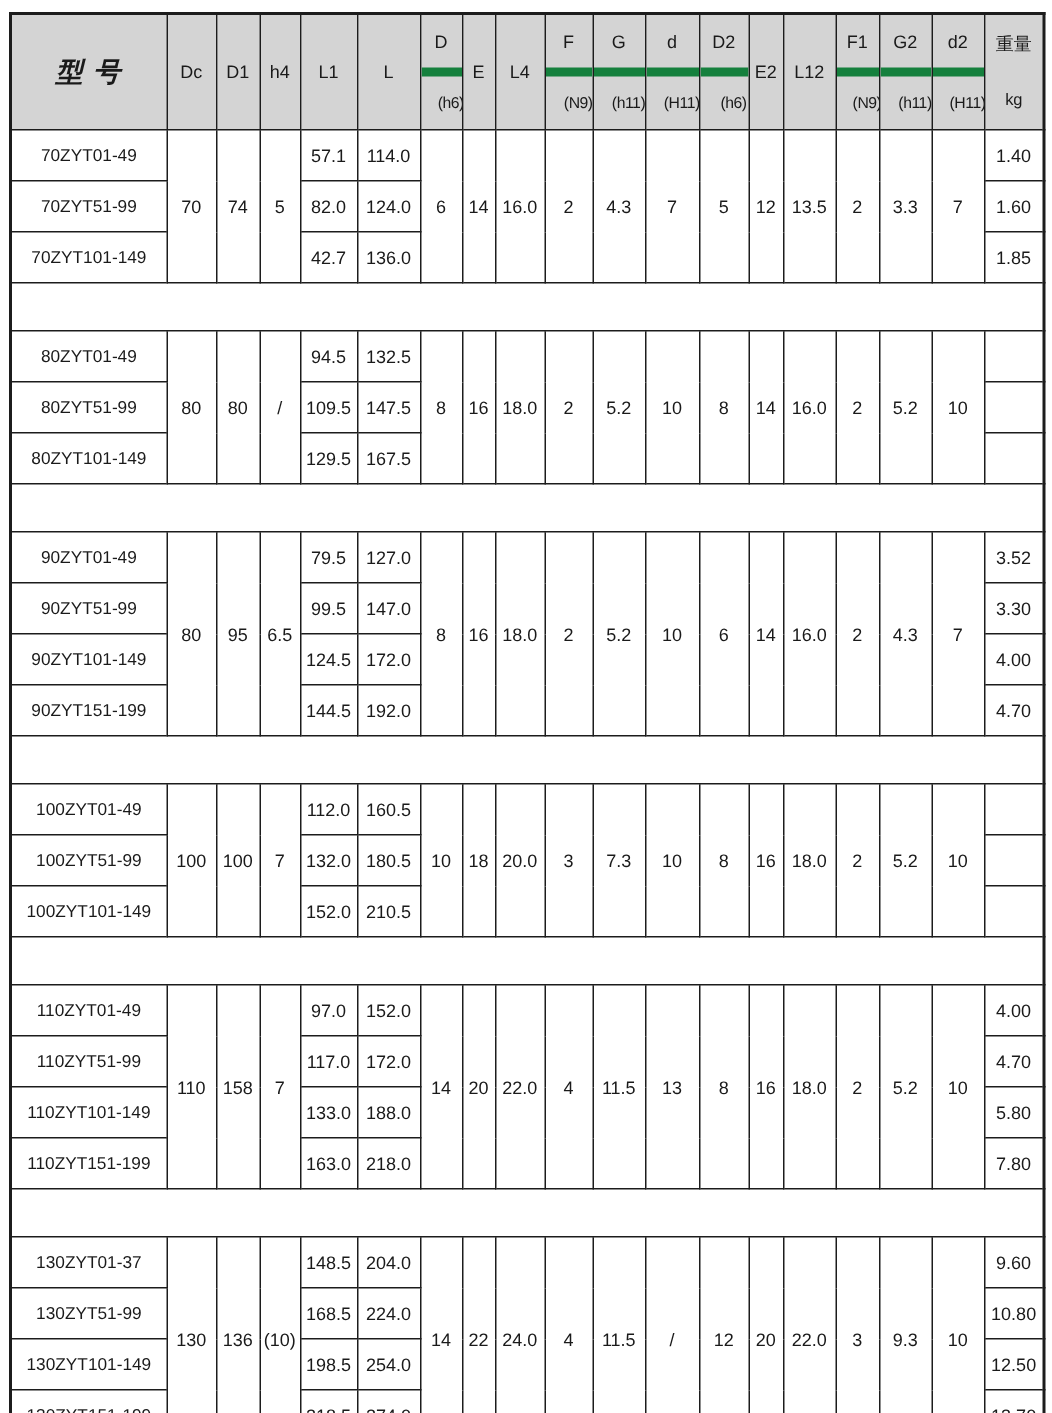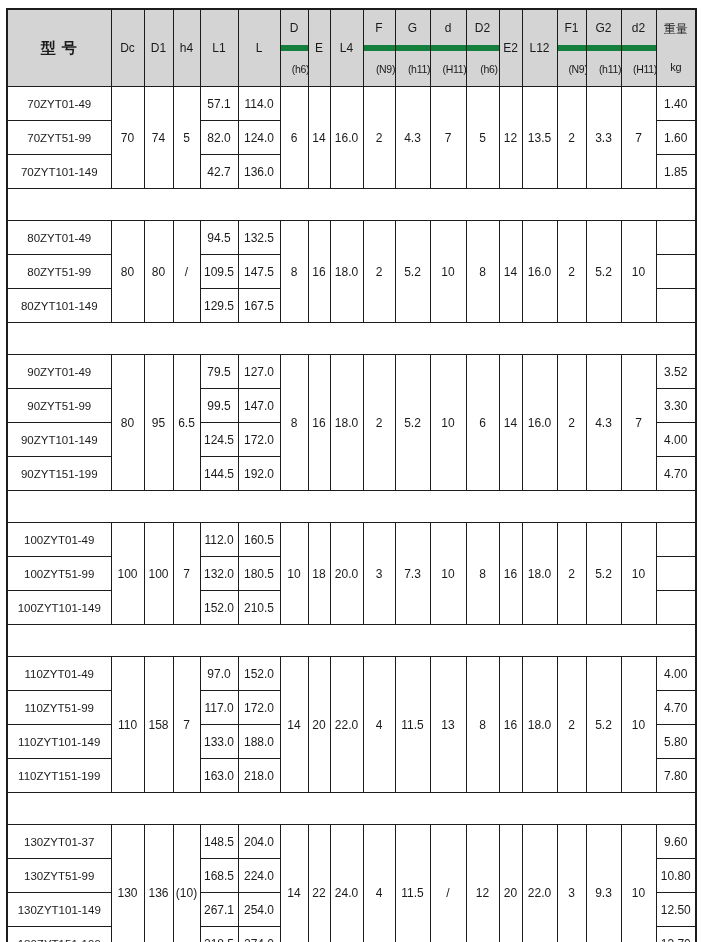--- a/index.html
+++ b/index.html
@@ -19,21 +19,21 @@
   }
   th, td {
     border:1px solid #1c1c1c;
     text-align:center; vertical-align:middle;
     padding:0; overflow:hidden; white-space:nowrap;
   }
   thead th {
     background:#d4d4d4; height:76px;
     font-weight:normal; font-size:12px;
   }
-  th.model-h { font-size:15px; letter-spacing:1px; font-weight:bold; }
+  th.model-h { font-size:18px; letter-spacing:1px; font-weight:bold;font-style:italic; }
   .hsplit { display:flex; flex-direction:column; height:76px; }
   .ht, .hb { flex:1; display:flex; align-items:center; justify-content:center; }
   .ht { font-size:12px; }
   .hb { font-size:10.5px; letter-spacing:-0.3px; }
   .hsplit.div .hb { border-top:6px solid #15803d;padding-left:13px; }
   th.wt-h .hb { font-size:11px;text-align:right; }
   tbody td { height:33px; font-size:12px; background:#ffffff; }
   td.model { font-size:11.5px; }
   tr.spacer td { height:31px; }
 </style>
@@ -346,21 +346,21 @@
           <td>9.60</td>
         </tr>
         <tr>
           <td class="model">130ZYT51-99</td>
           <td>168.5</td>
           <td>224.0</td>
           <td>10.80</td>
         </tr>
         <tr>
           <td class="model">130ZYT101-149</td>
-          <td>267.1</td>
+          <td>198.5</td>
           <td>254.0</td>
           <td>12.50</td>
         </tr>
         <tr>
           <td class="model">130ZYT151-199</td>
           <td>218.5</td>
           <td>274.0</td>
           <td>13.70</td>
         </tr>
       </tbody>

